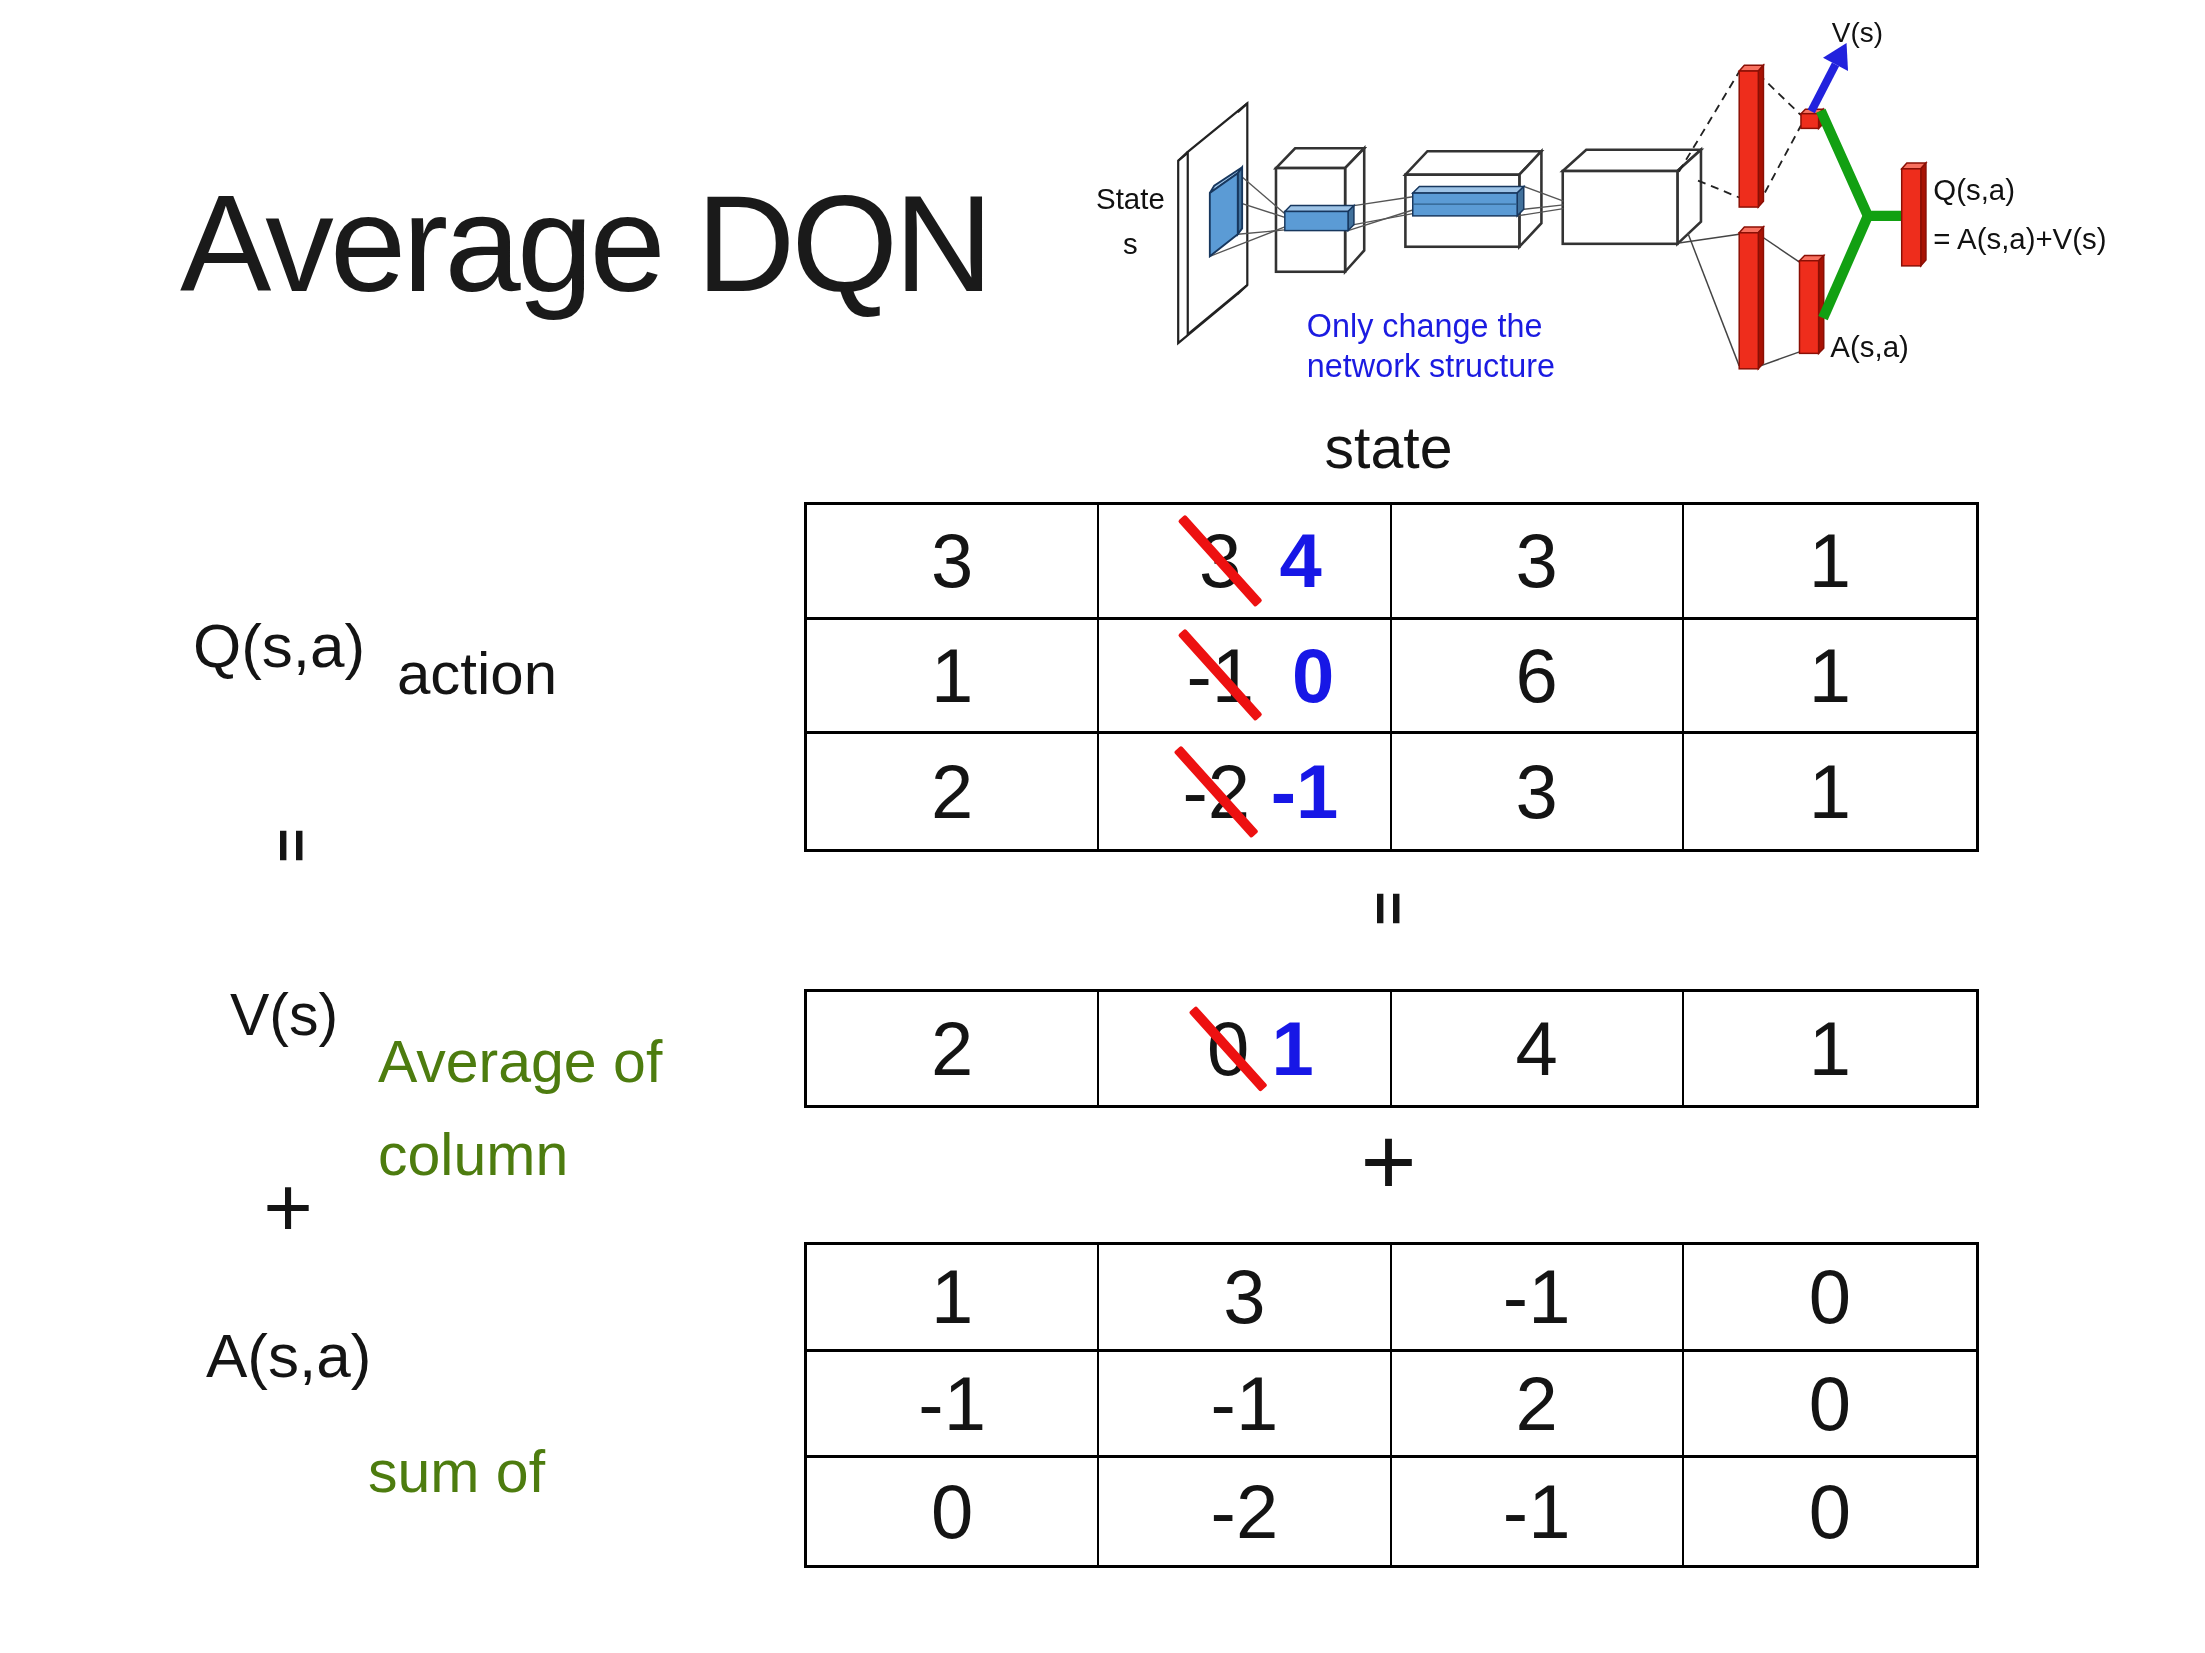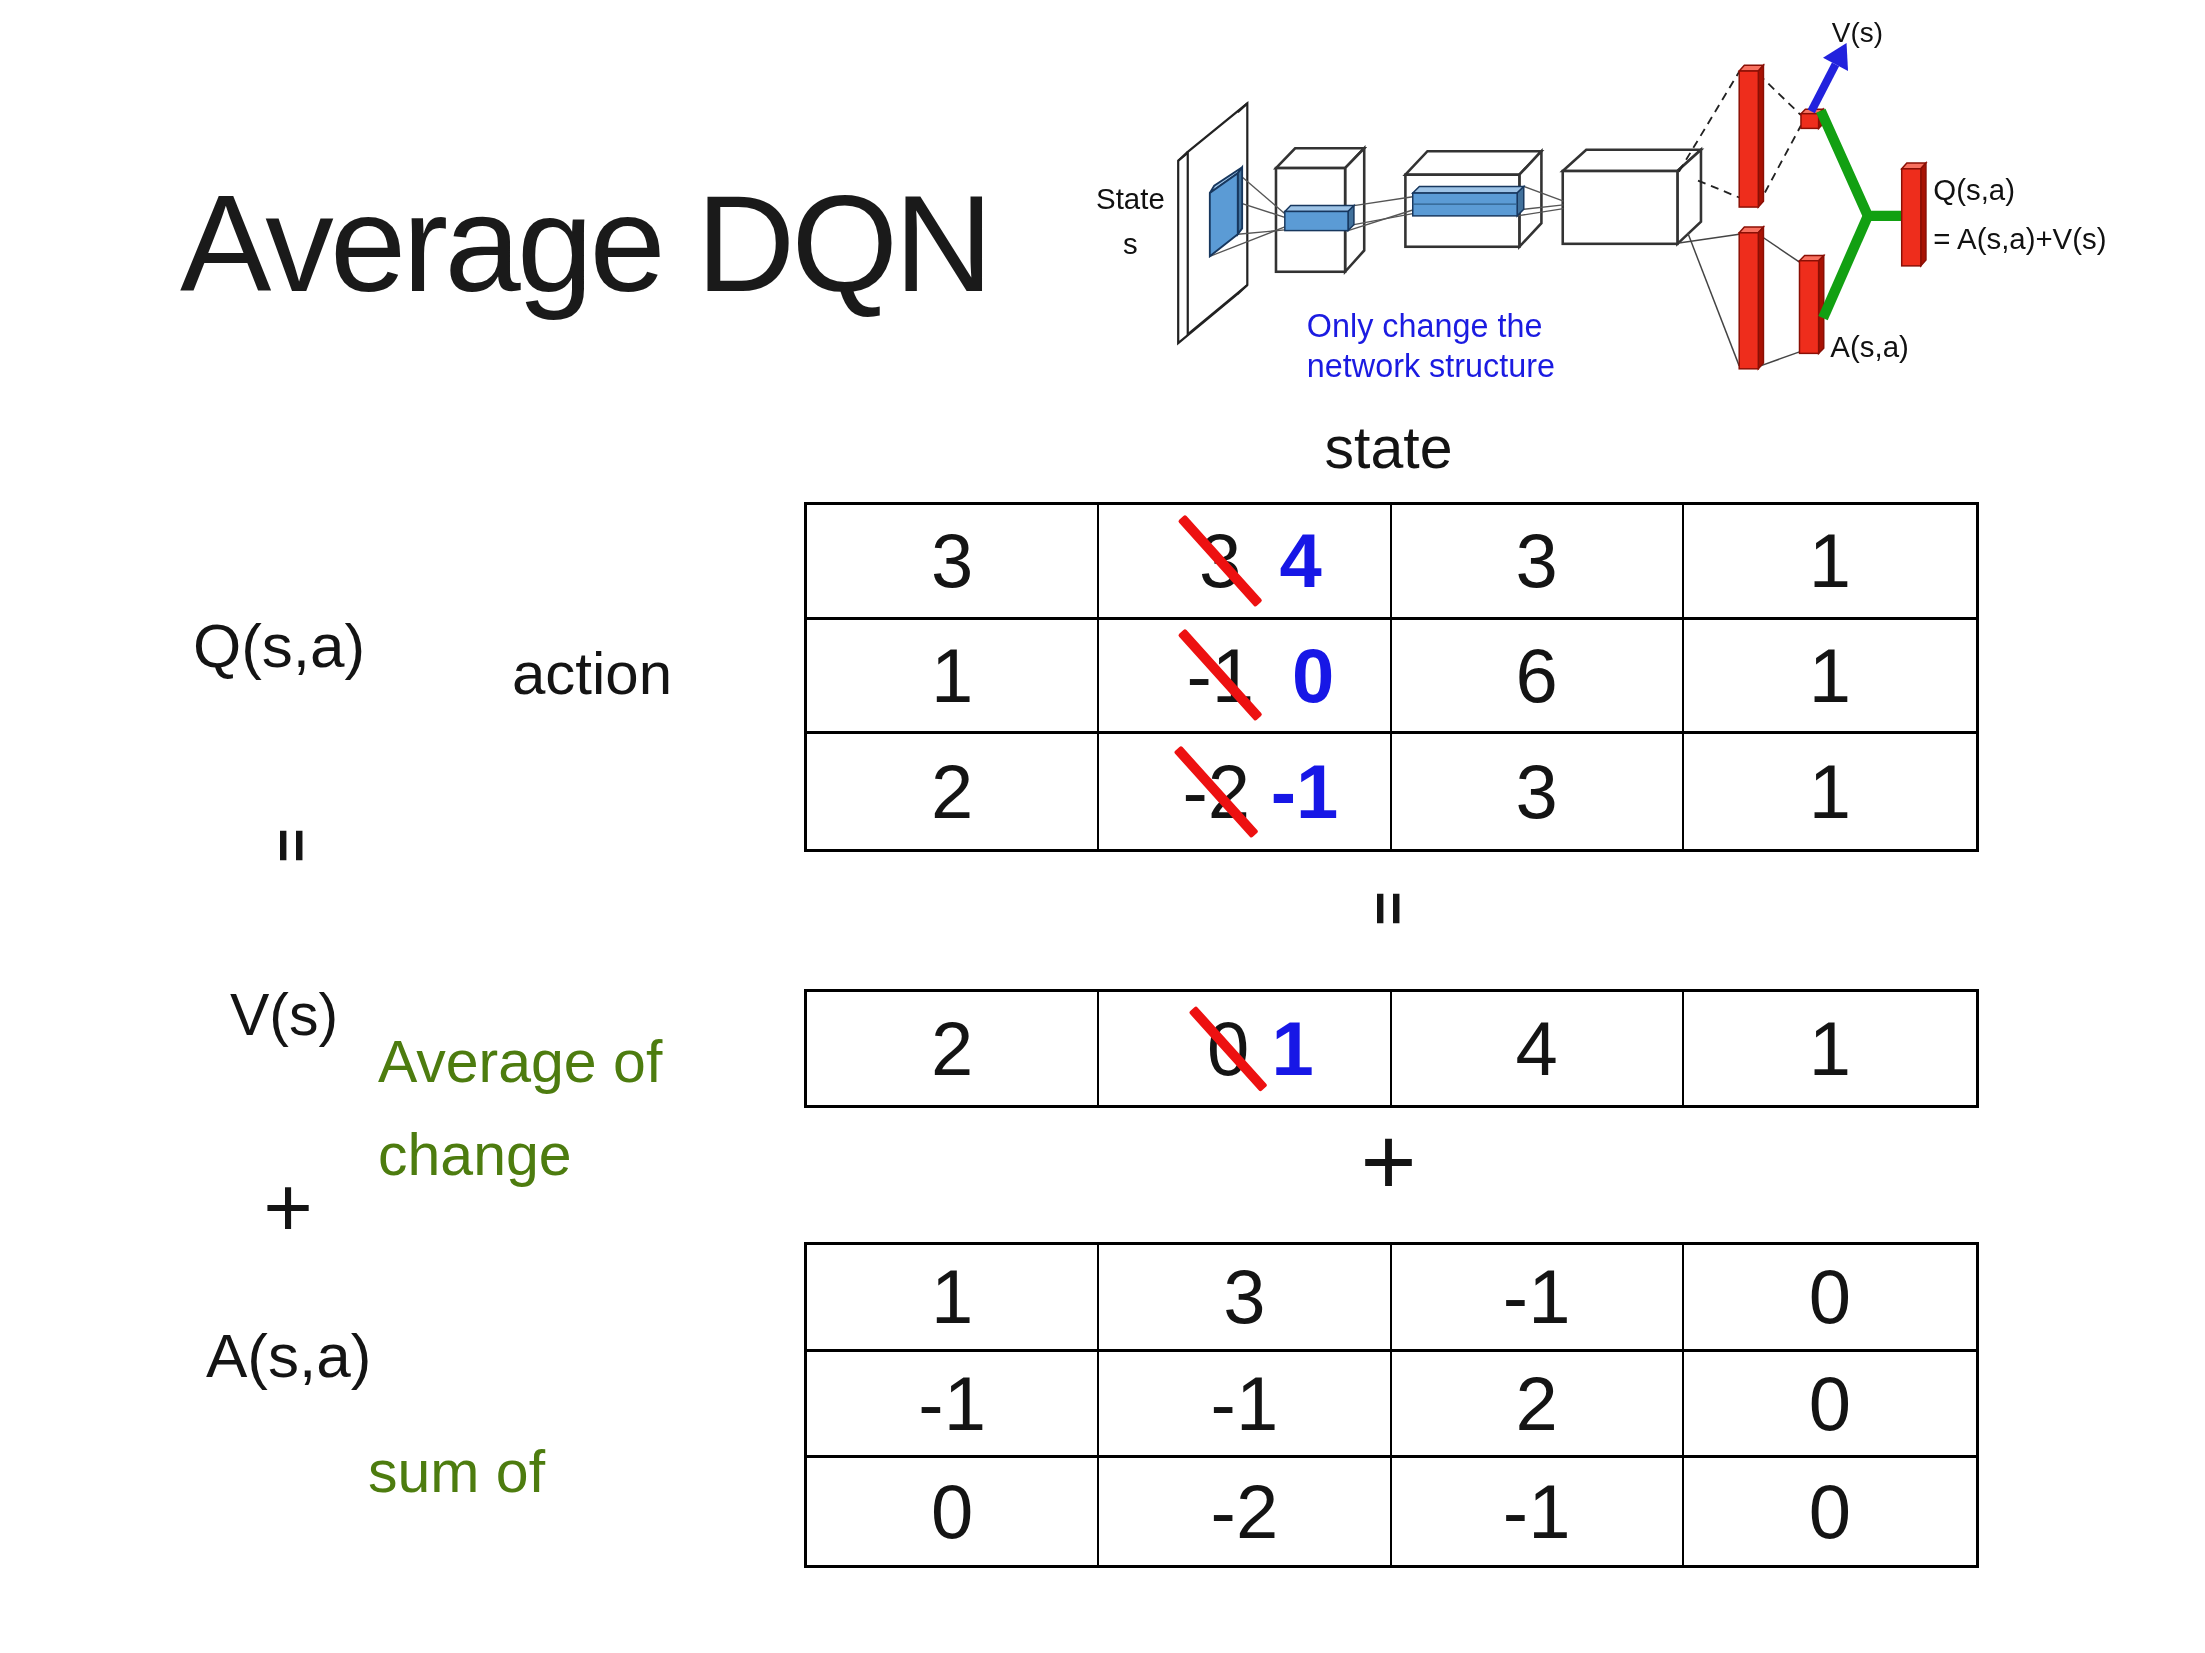--- a/index.html
+++ b/index.html
@@ -1,21 +1,21 @@
 <!DOCTYPE html>
 <html style="font-size:11.8px"><head>
 <meta charset="utf-8">
 <style>
   html,body{margin:0;padding:0;background:#ffffff;}
   body{width:2205px;height:1654px;position:relative;font-family:"Liberation Sans",sans-serif;color:#141414;overflow:hidden;}
   .abs{position:absolute;}
   .slide-title{left:180px;top:175px;font-size:137px;letter-spacing:-3.7px;color:#1a1a1a;line-height:1;white-space:nowrap;}
   .lbl{white-space:nowrap;line-height:1;}
   .state-header{left:804px;top:419px;width:1169px;text-align:center;font-size:59px;}
-  .action-label{left:397px;top:644px;width:390px;text-align:center;font-size:60px;}
+  .action-label{left:397px;top:644px;width:390px;text-align:left;font-size:60px;}
   .q-label{left:193px;top:615px;font-size:62px;}
   .v-label{left:230px;top:986px;font-size:59px;}
   .a-label{left:206px;top:1325px;font-size:62px;}
   .equals-left{left:243px;top:810px;width:96px;height:70px;}
   .equals-mid{left:804px;top:873px;width:1169px;height:70px;}
   .eqwrap{display:flex;align-items:center;justify-content:center;width:100%;height:100%;}
   .rot90{display:inline-block;transform:rotate(90deg);font-size:59px;font-weight:bold;line-height:1;}
   .plus-left{left:240px;top:1165px;width:96px;text-align:center;font-size:85px;line-height:1;}
   .plus-mid{left:804px;top:1114px;width:1169px;text-align:center;font-size:96px;line-height:1;}
   .blue-note{color:#4d7c0f;font-size:59px;line-height:1.58;white-space:nowrap;}
@@ -163,21 +163,21 @@
     <div class="eqwrap">
       <span class="rot90">=</span>
     </div>
   </div>
 <div class="abs lbl v-label">V(s)</div>
 <div class="abs lbl plus-left">+</div>
 <div class="abs lbl a-label">A(s,a)</div>
 
 <div class="abs blue-note avg-note">
   <div>Average of</div>
-  <div>change</div>
+  <div>column</div>
 </div>
 <div class="abs blue-note sum-note">
   <div>sum of</div>
 </div>
 
 <div class="abs lbl state-header">state</div>
 <div class="abs lbl action-label">action</div>
 
 <div class="abs mtable q-table">
   <div class="cell">

